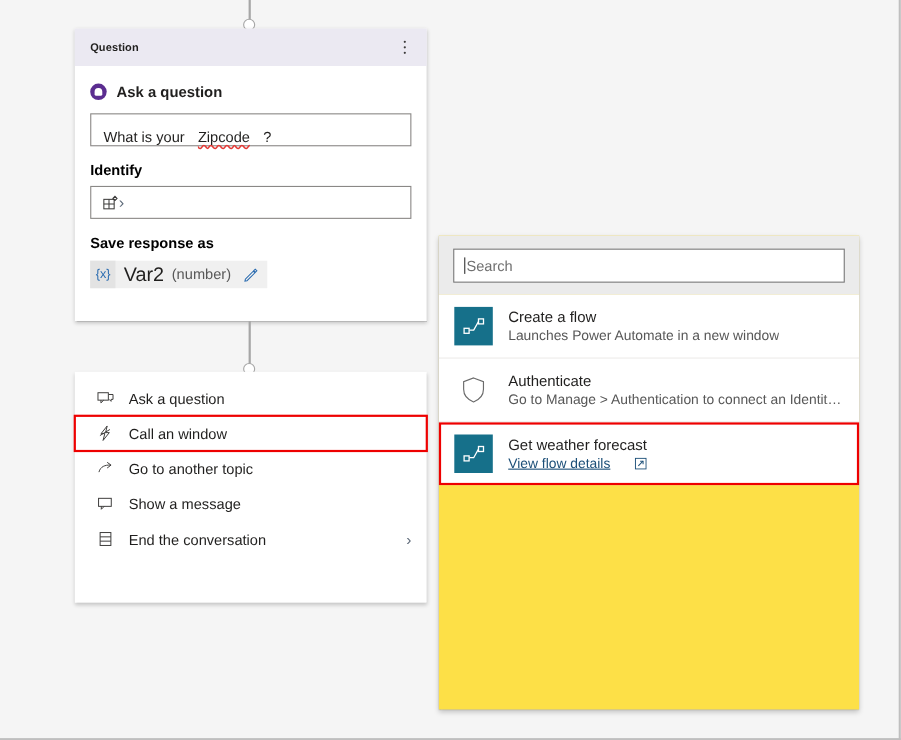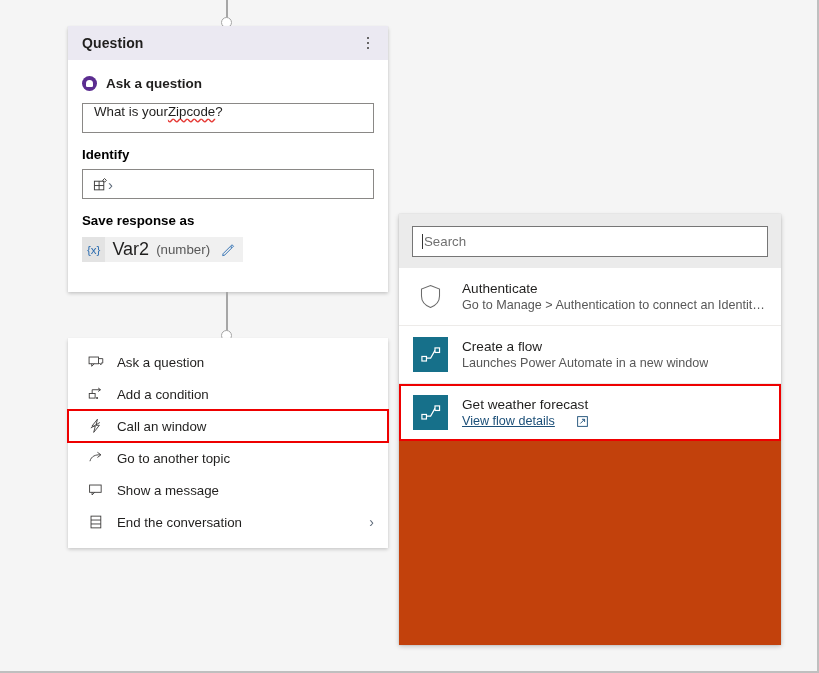--- a/index.html
+++ b/index.html
@@ -23,43 +23,43 @@
   .q-card{
     position:absolute; left:68px; top:26px; width:320px; height:266px;
     background:#ffffff;
     box-shadow:0 1.6px 3.6px rgba(0,0,0,.22), 0 .3px .9px rgba(0,0,0,.18);
   }
   .q-head{
     height:34px; background:#ebe9f2;
     display:flex; align-items:center; justify-content:space-between;
     padding:0 12px 0 14px;
   }
-  .q-title{ font-size:14px; color:#201f1e; font-weight:600; letter-spacing:.1px; }
+  .q-title{ font-size:10px; color:#201f1e; font-weight:600; letter-spacing:.1px; }
   .q-kebab{ width:16px; height:18px; display:flex; flex-direction:column;
     align-items:center; justify-content:center; gap:2.5px; cursor:pointer;}
   .q-kebab i{ width:2.5px;height:2.5px;border-radius:50%;background:#3b3a39;display:block;}
 
   .q-body{ padding:14px 14px 0 14px; }
 
   .askrow{ display:flex; align-items:center; gap:9px; margin:2px 0 12px 0; }
   .radio-ico{
     width:15px;height:15px;border-radius:50%;
     background:#5b2d90; position:relative; flex:none;
   }
   .radio-ico::after{
     content:""; position:absolute; left:4.2px; top:3.6px;
     width:6.6px;height:7px;background:#ffffff;
     border-radius:50% 50% 18% 18%;
   }
   .askrow .lbl{ font-size:13.5px; font-weight:600; color:#201f1e; }
 
   .txtbox{
     height:30px; border:1px solid #8a8886; background:#fff;
-    display:flex; align-items:flex-start; padding:0 11px;
-    font-size:13.3px; color:#201f1e;
+    display:flex; align-items:flex-end; padding:0 11px;
+    font-size:13.3px; color:#201f1e;gap:12px;
   }
   .misspell{
     text-decoration: underline wavy #e53935;
     text-decoration-skip-ink:none;
     text-underline-offset:2px;
   }
 
   .sect-label{ font-size:13.3px; font-weight:600; color:#000000; margin:14px 0 7px 0; }
 
   .selbox{
@@ -102,21 +102,21 @@
     padding:0 14px 0 18px; cursor:pointer; position:relative;
   }
   .menu-item .mico{ width:20px; display:flex; align-items:center; justify-content:center; flex:none;}
   .menu-item .mlabel{ font-size:13.3px; color:#201f1e; margin-left:11px; flex:1;}
   .menu-item .mchev{ color:#5f6b7a; font-size:14px; }
   .hl-red{ outline:2.5px solid #ee0000; outline-offset:-1px; }
 
   
   .panel{
     position:absolute; left:399px; top:214px; width:382px; height:431px;
-    background:#c2410c;
+    background:#fde047;
     box-shadow:0 2.2px 4.8px rgba(0,0,0,.22), 0 .4px 1.1px rgba(0,0,0,.18);
   }
   .panel-search{
     background:#ebebeb; padding:12px 13px 11px 13px;
   }
   .search-field{
     height:31px; background:#ffffff; border:1px solid #767676;
     display:flex; align-items:center; padding:0 9px;
     font-size:13.3px; color:#707070; position:relative;
   }
@@ -212,31 +212,20 @@
       <span class="mico">
         <svg width="16" height="16" viewBox="0 0 18 18">
           <rect x="1.2" y="3.4" width="10.6" height="7.6" fill="none" stroke="#3b3a39" stroke-width="1"></rect>
           <path d="M4.2 11 L4.2 13.8 L7.1 11" fill="none" stroke="#3b3a39" stroke-width="1"></path>
           <path d="M12.2 5.2 L16.6 5.2 L16.6 10.2 L14.6 10.2 L14.6 12.2 L12.6 10.2" fill="none" stroke="#3b3a39" stroke-width="1"></path>
         </svg>
       </span>
       <span class="mlabel">Ask a question</span>
     </div>
 
-    <div class="menu-item">
-      <span class="mico">
-        <svg width="16" height="16" viewBox="0 0 18 18">
-          <rect x="1.4" y="8.4" width="6.6" height="5.2" fill="none" stroke="#3b3a39" stroke-width="1"></rect>
-          <path d="M4.7 8.4 L4.7 4.2 L13.6 4.2" fill="none" stroke="#3b3a39" stroke-width="1"></path>
-          <path d="M11.4 2.2 L14.2 4.2 L11.4 6.2" fill="none" stroke="#3b3a39" stroke-width="1"></path>
-          <circle cx="10.2" cy="13.4" r="1.1" fill="#3b3a39"></circle>
-        </svg>
-      </span>
-      <span class="mlabel">Add a condition</span>
-    </div>
 
     <div class="menu-item hl-red">
       <span class="mico">
         <svg width="16" height="16" viewBox="0 0 18 18">
           <path d="M10.6 1.4 L4.4 9.2 L8.2 9.2 L6.4 16.2 L12.8 8.2 L9.0 8.2 Z" fill="none" stroke="#3b3a39" stroke-width="1"></path>
           <line x1="3.2" y1="11.2" x2="13.4" y2="5.0" stroke="#3b3a39" stroke-width="1"></line>
         </svg>
       </span>
       <span class="mlabel">Call an window</span>
     </div>
@@ -278,44 +267,44 @@
   <div class="panel">
 
     <div class="panel-search">
       <div class="search-field">
         <span class="caret"></span>
         <span>Search</span>
       </div>
     </div>
 
     <div class="panel-list">
-
-      <div class="flow-item">
-        <span class="shield">
-          <svg width="23" height="25" viewBox="0 0 24 26">
-            <path d="M12 1.6 L21.4 5.2 L21.4 12.4 C21.4 18.6 16.6 22.6 12 24.4 C7.4 22.6 2.6 18.6 2.6 12.4 L2.6 5.2 Z" fill="none" stroke="#6b6b6b" stroke-width="1.1"></path>
-          </svg>
-        </span>
-        <span class="flow-txt">
-          <span class="flow-title">Authenticate</span>
-          <span class="flow-sub">Go to Manage &gt; Authentication to connect an Identity...</span>
-        </span>
-      </div>
 
       <div class="flow-item">
         <span class="tile">
           <svg width="22" height="20" viewBox="0 0 24 22">
             <rect x="2" y="12.6" width="5" height="5" fill="none" stroke="#ffffff" stroke-width="1.3"></rect>
             <rect x="16.4" y="3.2" width="5" height="5" fill="none" stroke="#ffffff" stroke-width="1.3"></rect>
             <path d="M7.2 14.4 L11.6 14.4 L16.2 6.2 L16.4 6.2" fill="none" stroke="#ffffff" stroke-width="1.3"></path>
           </svg>
         </span>
         <span class="flow-txt">
           <span class="flow-title">Create a flow</span>
           <span class="flow-sub">Launches Power Automate in a new window</span>
+        </span>
+      </div>
+
+      <div class="flow-item">
+        <span class="shield">
+          <svg width="23" height="25" viewBox="0 0 24 26">
+            <path d="M12 1.6 L21.4 5.2 L21.4 12.4 C21.4 18.6 16.6 22.6 12 24.4 C7.4 22.6 2.6 18.6 2.6 12.4 L2.6 5.2 Z" fill="none" stroke="#6b6b6b" stroke-width="1.1"></path>
+          </svg>
+        </span>
+        <span class="flow-txt">
+          <span class="flow-title">Authenticate</span>
+          <span class="flow-sub">Go to Manage &gt; Authentication to connect an Identity...</span>
         </span>
       </div>
 
       <div class="flow-item boxed">
         <span class="tile">
           <svg width="22" height="20" viewBox="0 0 24 22">
             <rect x="2" y="12.6" width="5" height="5" fill="none" stroke="#ffffff" stroke-width="1.3"></rect>
             <rect x="16.4" y="3.2" width="5" height="5" fill="none" stroke="#ffffff" stroke-width="1.3"></rect>
             <path d="M7.2 14.4 L11.6 14.4 L16.2 6.2 L16.4 6.2" fill="none" stroke="#ffffff" stroke-width="1.3"></path>
           </svg>

